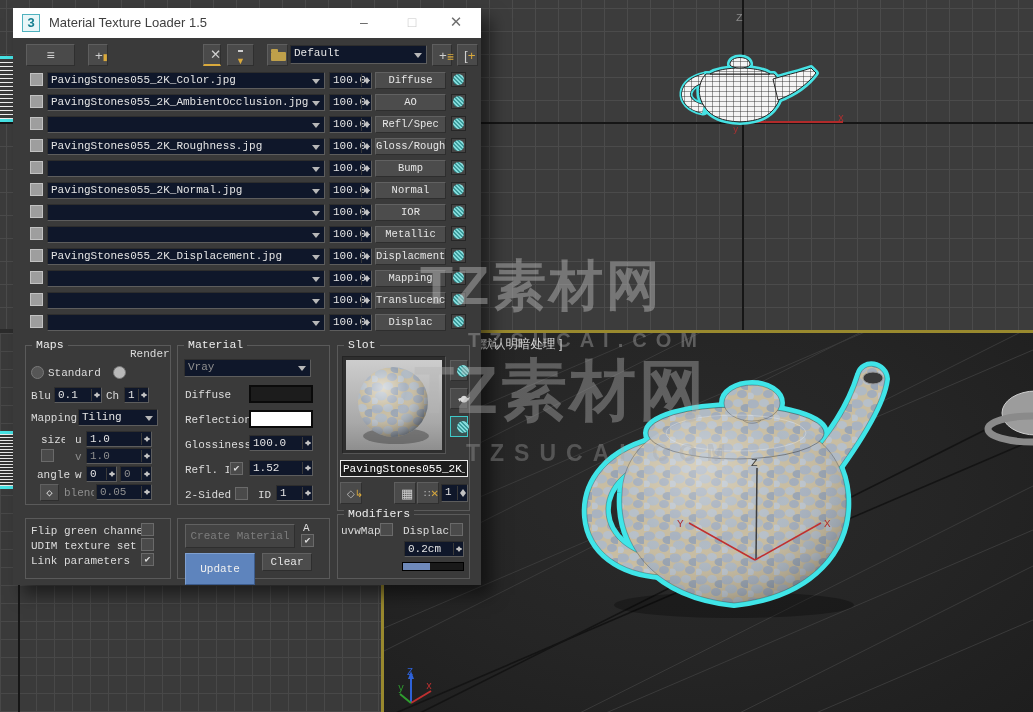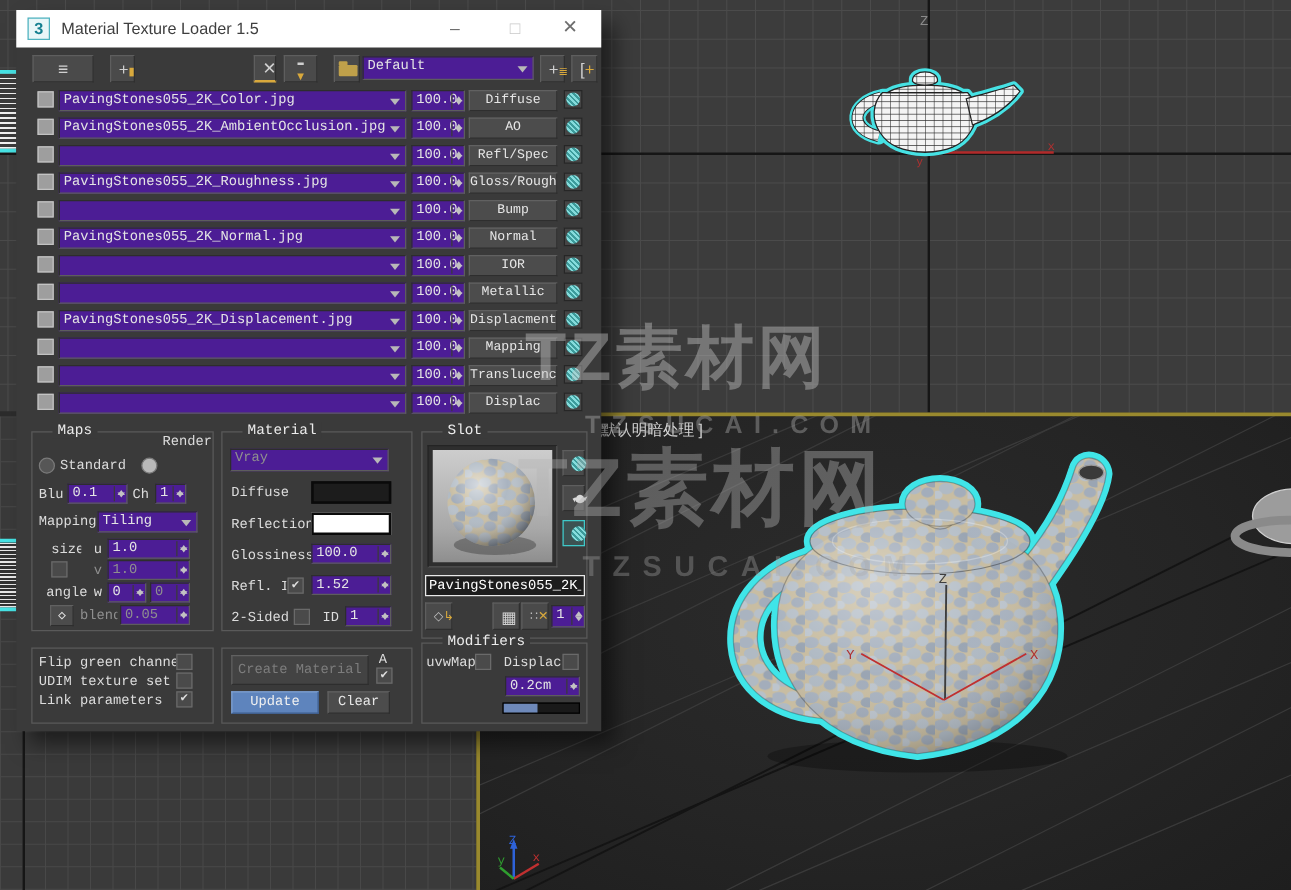--- a/index.html
+++ b/index.html
@@ -51,21 +51,21 @@
        box-shadow:10px 10px 16px rgba(0,0,0,0.5);}
   .titlebar{position:absolute;left:0;top:0;width:100%;height:30px;background:#ffffff;
     font-family:"Liberation Sans",sans-serif;}
   .appico{position:absolute;left:9px;top:6px;width:18px;height:18px;background:#e9f6f8;border:1px solid #4fb2bf;
     color:#157f90;font-weight:bold;font-size:13px;text-align:center;line-height:16px;}
   .wtitle{position:absolute;left:36px;top:7px;color:#3f3f3f;font-size:13px;}
   .wbtn{position:absolute;top:4px;width:22px;height:22px;text-align:center;line-height:20px;font-size:14px;color:#6e6e6e;}
   .wbtn.min{left:340px;}.wbtn.max{left:388px;color:#c9c9c9;}.wbtn.cls{left:432px;font-size:15px;}
 
   
-  .fld{background:#4c1d95;border:1px solid;border-color:#2d2d2d #5d5d5d #5d5d5d #2d2d2d;color:#e4e4e4;
+  .fld{background:#0f172a;border:1px solid;border-color:#2d2d2d #5d5d5d #5d5d5d #2d2d2d;color:#e4e4e4;
        overflow:hidden;white-space:nowrap;padding:1px 3px;position:absolute;}
   .dd::after{content:"";position:absolute;right:4px;top:50%;margin-top:-2px;border-left:4px solid transparent;
        border-right:4px solid transparent;border-top:5px solid #b8b8b8;}
   .btn3{position:absolute;background:#4c4c4c;border:1px solid;border-color:#616161 #2e2e2e #2e2e2e #616161;
        color:#e6e6e6;font-family:inherit;font-size:10.5px;text-align:center;overflow:hidden;white-space:nowrap;padding:0;}
   .spin{padding-right:11px;}
   .spin .arr{position:absolute;right:1px;top:1px;bottom:1px;width:9px;border-left:1px solid #3a3a3a;}
   .spin .arr::before{content:"";position:absolute;left:2px;top:3px;border-left:3px solid transparent;
        border-right:3px solid transparent;border-bottom:4px solid #c2c2c2;}
   .spin .arr::after{content:"";position:absolute;left:2px;bottom:3px;border-left:3px solid transparent;
@@ -75,21 +75,21 @@
       text-align:center;line-height:11px;font-size:10px;color:#dedede;}
   .cb.lt{background:#9e9e9e;border-color:#c2c2c2;}
   .cb.chk::before{content:"\2714";}
   .radio{position:absolute;width:13px;height:13px;border-radius:50%;background:#565656;border:1px solid #7a7a7a;}
   .radio.sel{background:#b9b9b9;}
   .lab{position:absolute;white-space:nowrap;overflow:hidden;}
   .tealico{position:absolute;width:15px;height:15px;background:#454545;border:1px solid #262626;}
   .tealico::before{content:"";position:absolute;left:1px;top:1px;width:11px;height:11px;border-radius:50%;
       background:repeating-linear-gradient(45deg,#85dcdc 0 1.5px,#3c9b9b 1.5px 3px);}
   .grp{position:absolute;border:1px solid #5a5a5a;}
-  .grp>.gtitle{position:absolute;top:-8px;left:6px;background:#3a3a3a;padding:0 4px;color:#ececec;font-size:11.5px;margin-left:10px;}
+  .grp>.gtitle{position:absolute;top:-8px;left:6px;background:#3a3a3a;padding:0 4px;color:#ececec;font-size:11.5px;}
 
   
   .tbtn{position:absolute;top:36px;height:22px;background:#4a4a4a;border:1px solid;
         border-color:#5e5e5e #2f2f2f #2f2f2f #5e5e5e;color:#d0d0d0;text-align:center;}
   .ico-stack{font-size:14px;line-height:19px;}
   .ymk{color:#d9a93c;}
   .folder{position:absolute;left:3px;top:7px;width:15px;height:9px;background:#bfa04a;border-radius:1px;}
   .folder::before{content:"";position:absolute;left:0;top:-3px;width:7px;height:3px;background:#bfa04a;border-radius:1px 1px 0 0;}
 
   
@@ -112,21 +112,21 @@
         color:#fff;font-family:inherit;font-size:11px;padding:0 2px;}
   .slotbtn{position:absolute;top:474px;width:22px;height:22px;background:#4a4a4a;border:1px solid;
         border-color:#5e5e5e #2f2f2f #2f2f2f #5e5e5e;color:#cfcfcf;font-size:10px;text-align:center;line-height:19px;}
 
   
   .slider{position:absolute;left:389px;top:554px;width:62px;height:9px;background:#191919;border:1px solid #000;}
   .slider .fill{position:absolute;left:0;top:0;bottom:0;width:45%;background:#6e89ba;}
 
   
   .btn-create{left:172px;top:516px;width:110px;height:24px;color:#7d7d7d;background:#434343;font-size:11px;}
-  .btn-update{left:172px;top:545px;width:70px;height:18px;background:#5e84bd;border-color:#7fa0d0 #3d5c8c #3d5c8c #7fa0d0;color:#f0f0f0;font-size:11px;}
+  .btn-update{left:172px;top:545px;width:70px;height:32px;background:#5e84bd;border-color:#7fa0d0 #3d5c8c #3d5c8c #7fa0d0;color:#f0f0f0;font-size:11px;}
   .btn-clear{left:249px;top:545px;width:50px;height:18px;font-size:11px;font-family:Liberation Mono, monospace;}
 
   .swatch{position:absolute;border:2px solid #0a0a0a;}
 </style>
 </head>
 <body>
 
 <div id="stage">
 
   <div class="vp-top">

